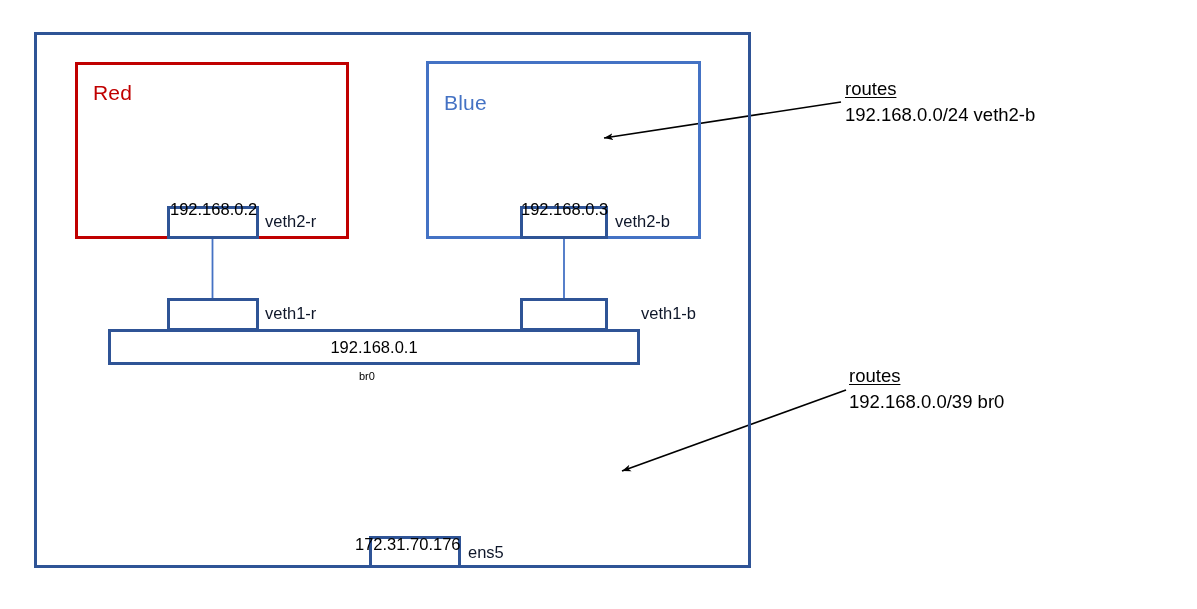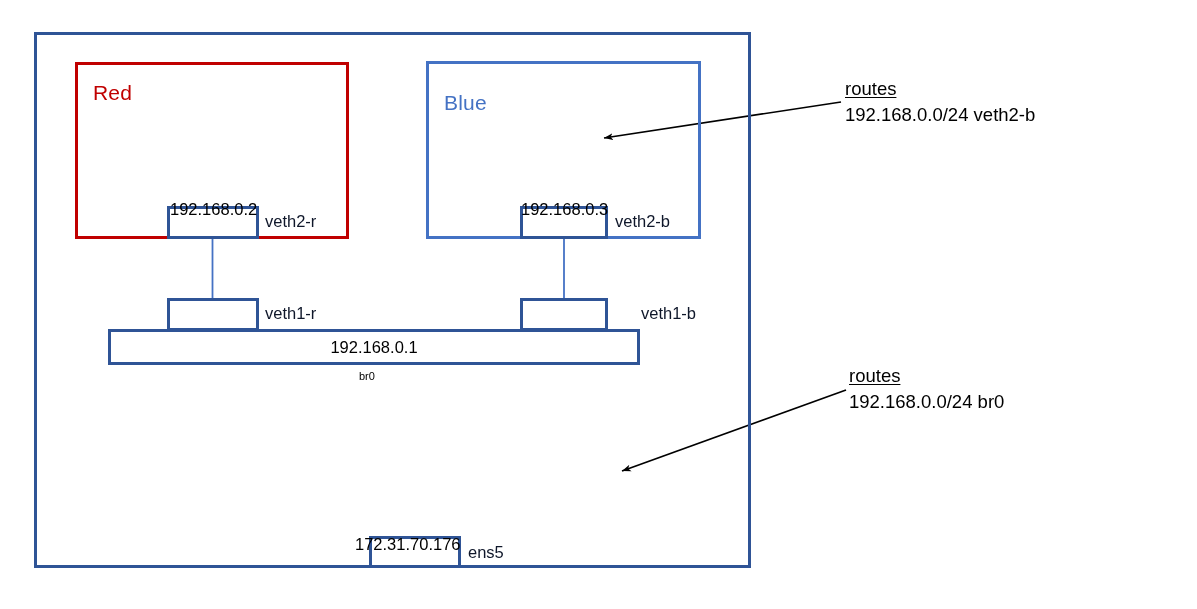--- a/index.html
+++ b/index.html
@@ -157,16 +157,16 @@
   <div class="label ip-label" style="left:355px; top:516px;">172.31.70.176</div>
   <div class="label iface-label" style="left:468px; top:543px;">ens5</div>
 
   <div class="annot" style="left:845px; top:76px;">
     <span class="heading route-line">routes</span>
     <span class="route-line">192.168.0.0/24 veth2-b</span>
   </div>
 
   <div class="annot" style="left:849px; top:363px;">
     <span class="heading route-line">routes</span>
-    <span class="route-line">192.168.0.0/24 br0</span>
+    <span class="route-line">192.168.0.0/39 br0</span>
   </div>
 
 </div>
 
 </body></html>

